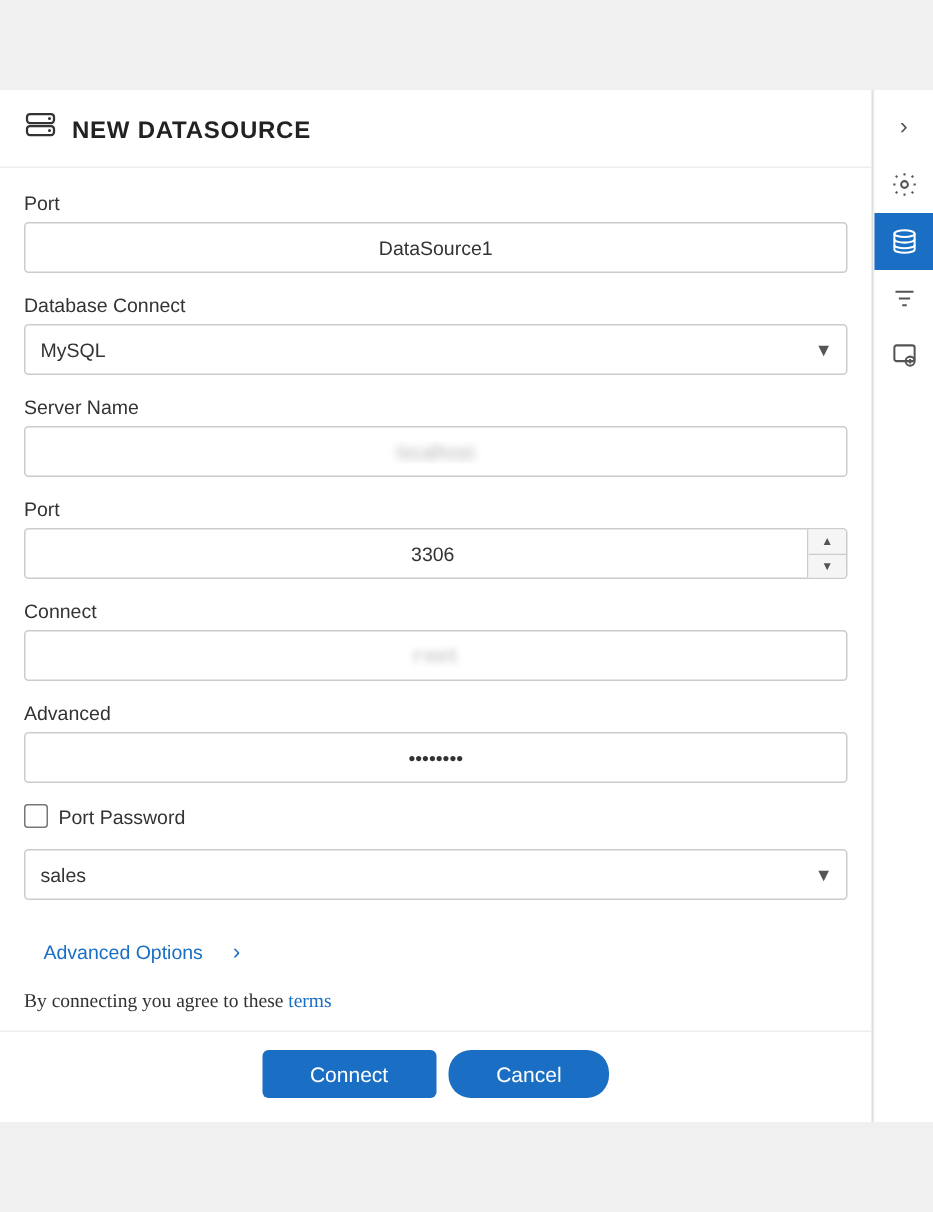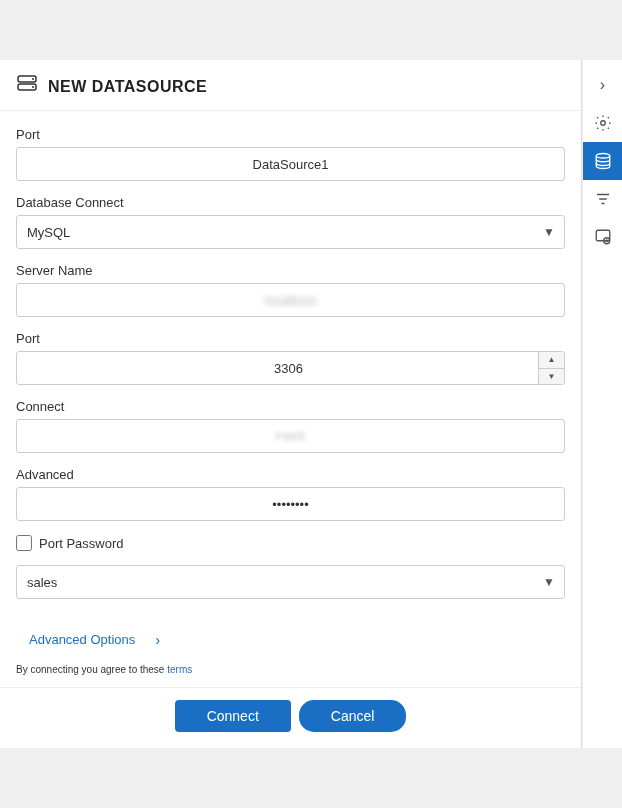--- a/index.html
+++ b/index.html
@@ -148,22 +148,23 @@
       font-size: 13px;
       text-decoration: none;
       display: flex;
       align-items: center;
       gap: 20px;
       cursor: pointer;
       margin-left: 13px;
     }
     .terms-row {
       padding: 8px 16px 12px 16px;
-      font-size: 10px;
-      color: #333;
+      font-size: 13px;
+      color: #333;
+      font-family: Liberation Serif, serif;
     }
     .terms-link {
       color: #1a6fc4;
       text-decoration: none;
     }
     .footer-buttons {
       display: flex;
       justify-content: center;
       gap: 8px;
       padding: 12px 16px 16px 16px;

